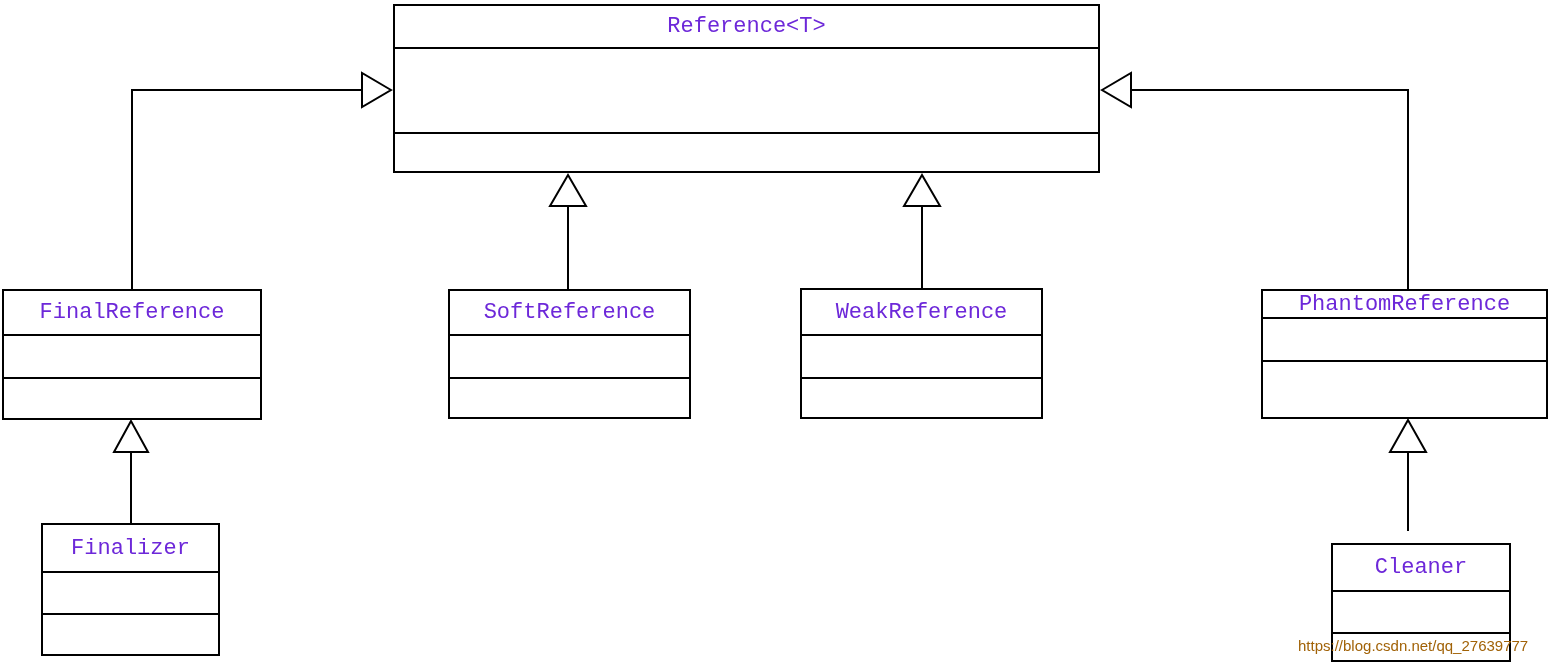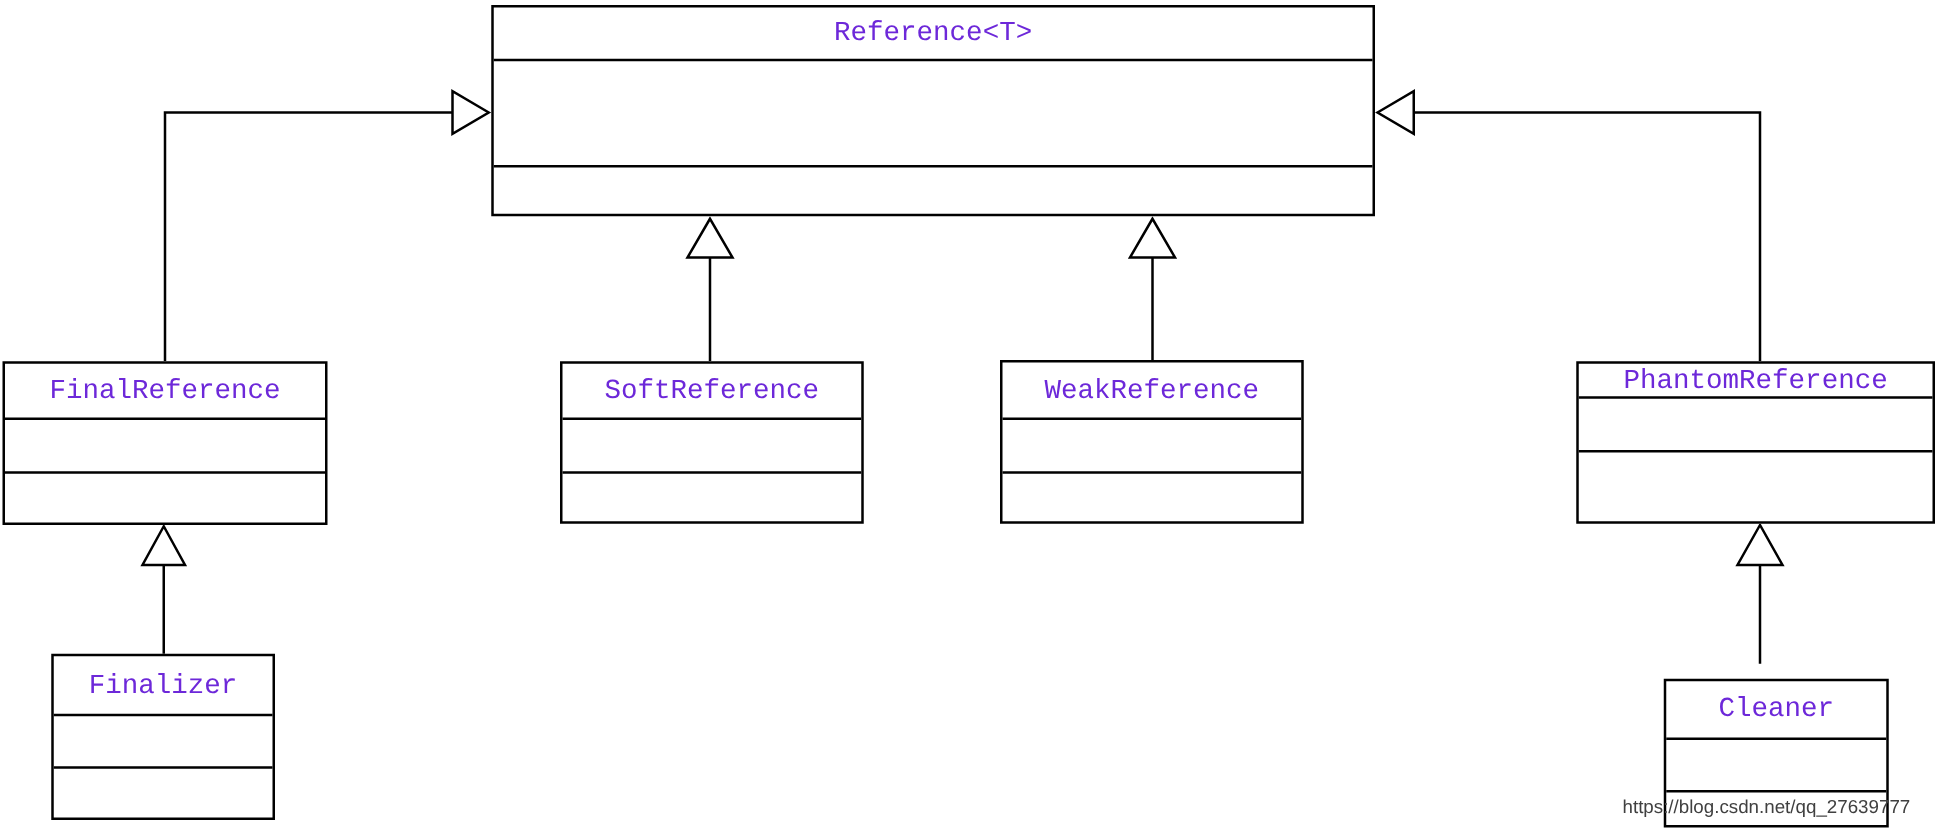--- a/index.html
+++ b/index.html
@@ -47,21 +47,21 @@
     pointer-events:none;
   }
   svg.connectors path{stroke:#000000;stroke-width:2;fill:none;}
   svg.connectors polygon{stroke:#000000;stroke-width:2;fill:#ffffff;}
   .watermark{
     position:absolute;
     left:1298px;top:637px;
     width:250px;
     font-family:"Liberation Sans","DejaVu Sans",sans-serif;
     font-size:15px;
-    color:#404040;
+    color:#a16207;
     white-space:nowrap;
     z-index:5;
   }
 </style>
 </head>
 <body>
 
 <div class="canvas">
 
   <svg class="connectors" width="1555" height="665">

